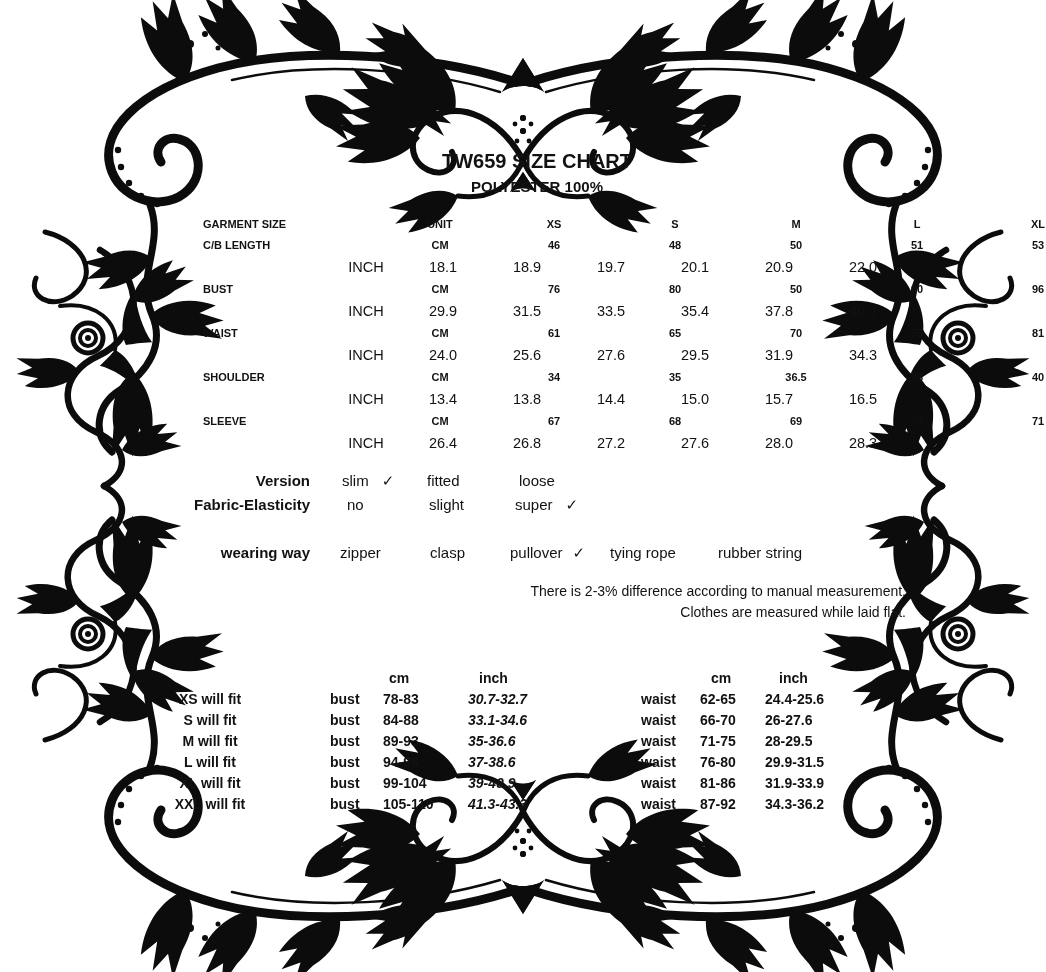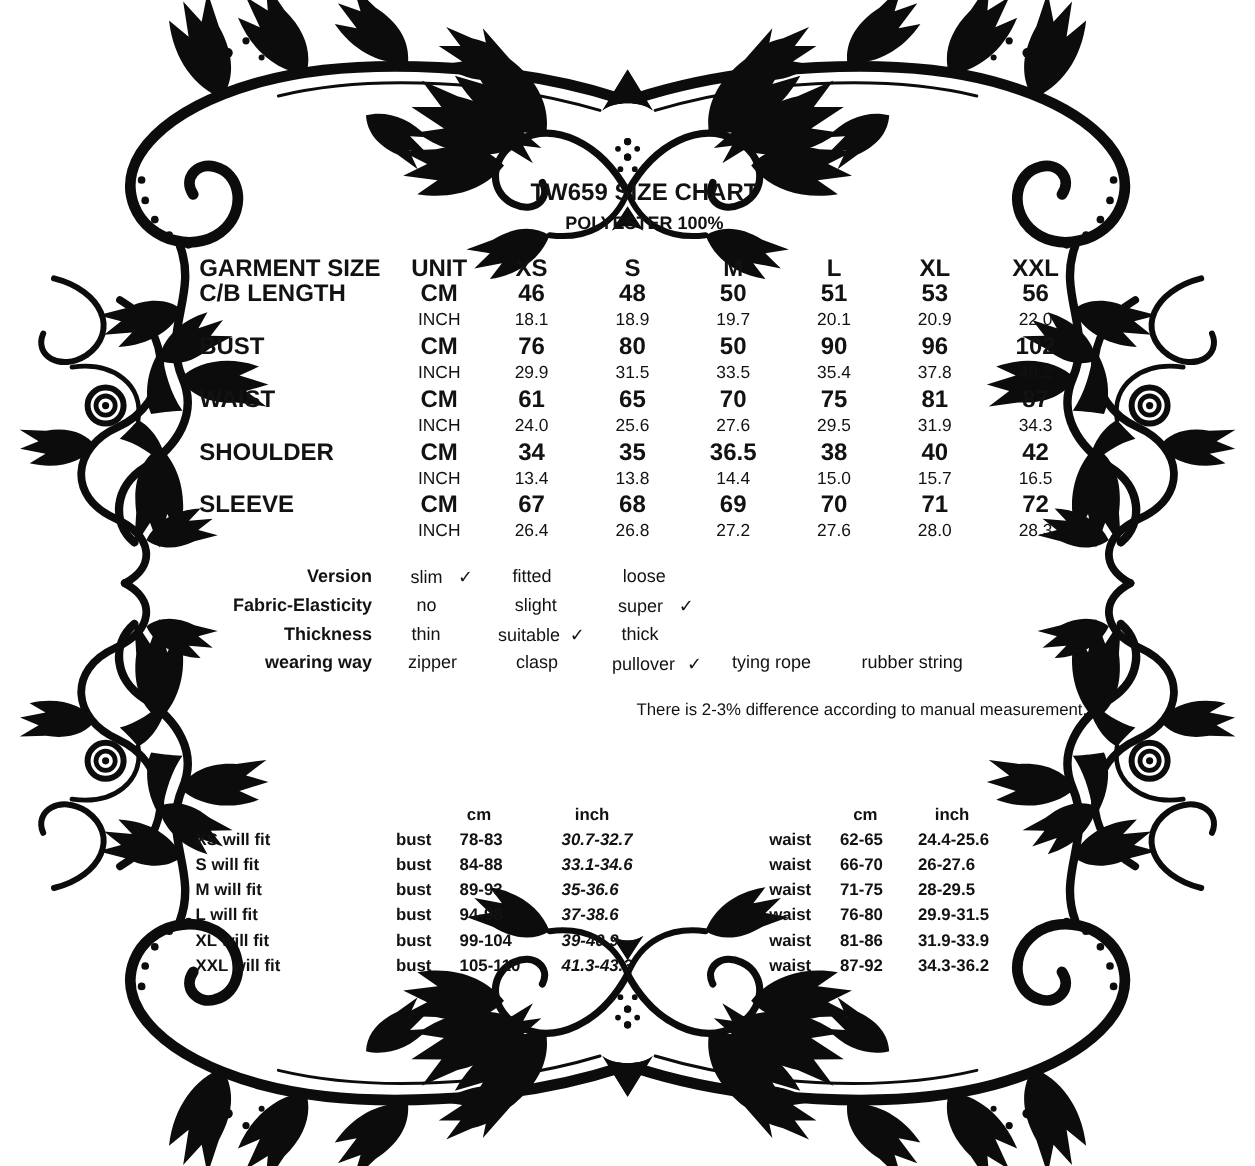--- a/index.html
+++ b/index.html
@@ -15,37 +15,37 @@
   .title    { position:absolute; top:150px; left:14px; width:1046px; text-align:center;
               font-size:20px; font-weight:bold; }
   .subtitle { position:absolute; top:178px; left:14px; width:1046px; text-align:center;
               font-size:15px; font-weight:bold; }
 
   
   .sc-row { position:absolute; left:166px; height:22px; display:flex; align-items:center; }
   .c-label { width:165px; text-align:left; }
   .c-unit  { width:70px;  text-align:center; }
   .c-v     { width:84px;  text-align:center; }
-  .b { font-weight:bold; font-size:20px; }
+  .b { font-weight:bold; font-size:11px;margin-left:37px; }
   .r { font-weight:normal; font-size:14.5px; }
 
   
   .attr-row { position:absolute; left:0; width:1046px; height:24px; font-size:15px; }
   .attr-label { position:absolute; left:140px; width:170px; text-align:right; font-weight:bold; }
   .opt { position:absolute; white-space:nowrap;margin-left:10px; }
   .chk { margin-left:13px; font-weight:normal; }
 
   
   .note { position:absolute; left:166px; width:740px; text-align:right; font-size:14px; }
   .bg-heading { position:absolute; left:166px; width:740px; text-align:center;
                 font-size:16px; font-weight:bold; }
 
   
   .bg-row { position:absolute; left:0; width:1046px; height:20px; font-size:14px; font-weight:bold; }
-  .bg-size  { position:absolute; left:163px; width:122px; text-align:left; }
+  .bg-size  { position:absolute; left:149px; width:122px; text-align:center; }
   .bg-bust  { position:absolute; left:330px; }
   .bg-bcm   { position:absolute; left:383px; }
   .bg-binch { position:absolute; left:468px;font-style:italic; }
   .bg-waist { position:absolute; left:641px; }
   .bg-wcm   { position:absolute; left:700px; }
   .bg-winch { position:absolute; left:765px; }
   .bg-hcm-l   { position:absolute; left:389px; }
   .bg-hinch-l { position:absolute; left:479px; }
   .bg-hcm-r   { position:absolute; left:711px; }
   .bg-hinch-r { position:absolute; left:779px; }
@@ -249,36 +249,31 @@
       <span class="opt" style="left:332px"><span>slim</span><span class="chk">✓</span></span>
       <span class="opt" style="left:417px">fitted</span>
       <span class="opt" style="left:509px">loose</span>
     </div>
     <div class="attr-row" style="top:496px">
       <span class="attr-label">Fabric-Elasticity</span>
       <span class="opt" style="left:337px">no</span>
       <span class="opt" style="left:419px">slight</span>
       <span class="opt" style="left:505px"><span>super</span><span class="chk">✓</span></span>
     </div>
-    <div class="attr-row" style="top:520px">
-      <span class="attr-label">Thickness</span>
-      <span class="opt" style="left:333px">thin</span>
-      <span class="opt" style="left:405px"><span>suitable</span><span class="chk" style="margin-left:8px">✓</span></span>
-      <span class="opt" style="left:508px">thick</span>
-    </div>
     <div class="attr-row" style="top:544px">
       <span class="attr-label">wearing way</span>
       <span class="opt" style="left:330px">zipper</span>
       <span class="opt" style="left:420px">clasp</span>
       <span class="opt" style="left:500px"><span>pullover</span><span class="chk" style="margin-left:10px">✓</span></span>
       <span class="opt" style="left:600px">tying rope</span>
       <span class="opt" style="left:708px">rubber string</span>
     </div>
 
     <div class="note" style="top:583px">There is 2-3% difference according to manual measurement.</div>
+    <div class="note" style="top:604px">Clothes are measured while laid flat.</div>
 
     <div class="bg-row" style="top:670px">
       <span class="bg-hcm-l">cm</span>
       <span class="bg-hinch-l">inch</span>
       <span class="bg-hcm-r">cm</span>
       <span class="bg-hinch-r">inch</span>
     </div>
 
     <div class="bg-row" style="top:691px">
       <span class="bg-size">XS will  fit</span>

